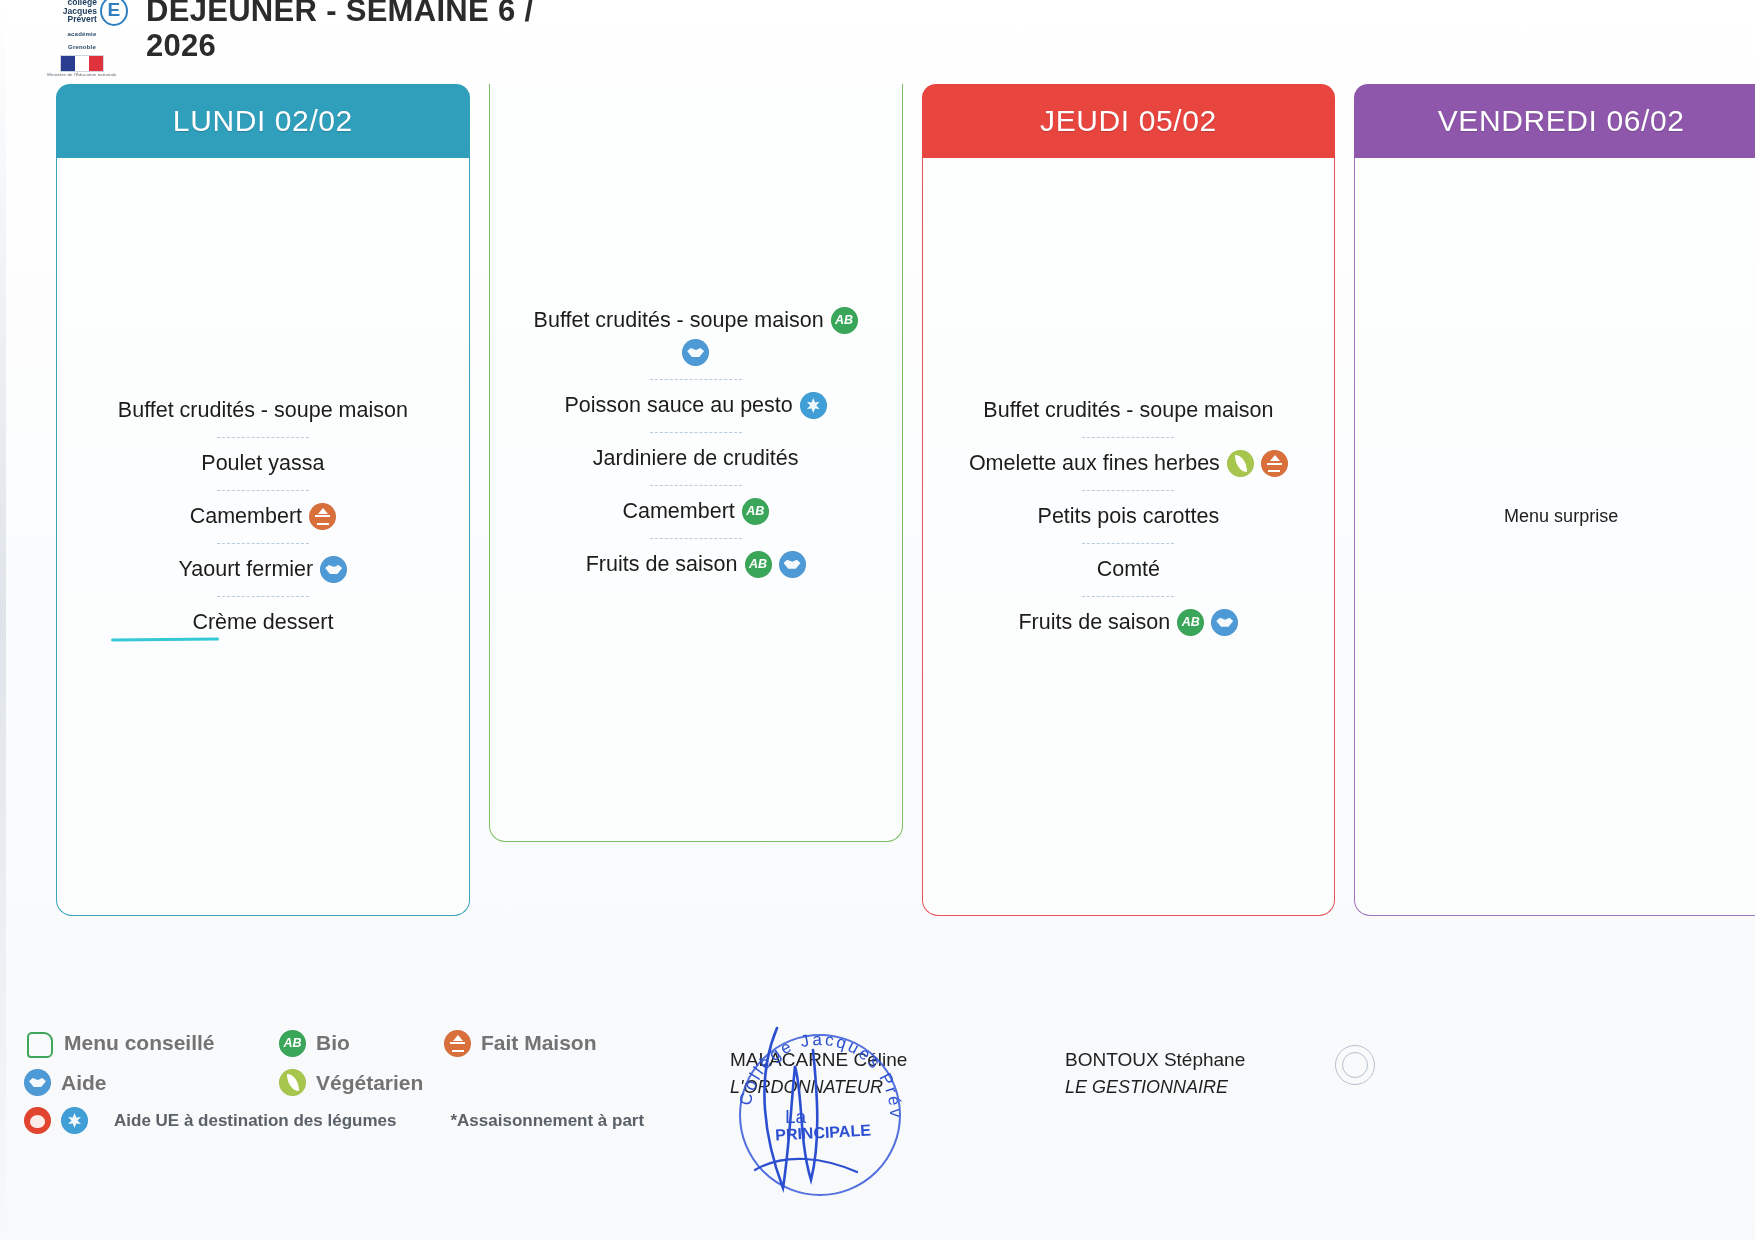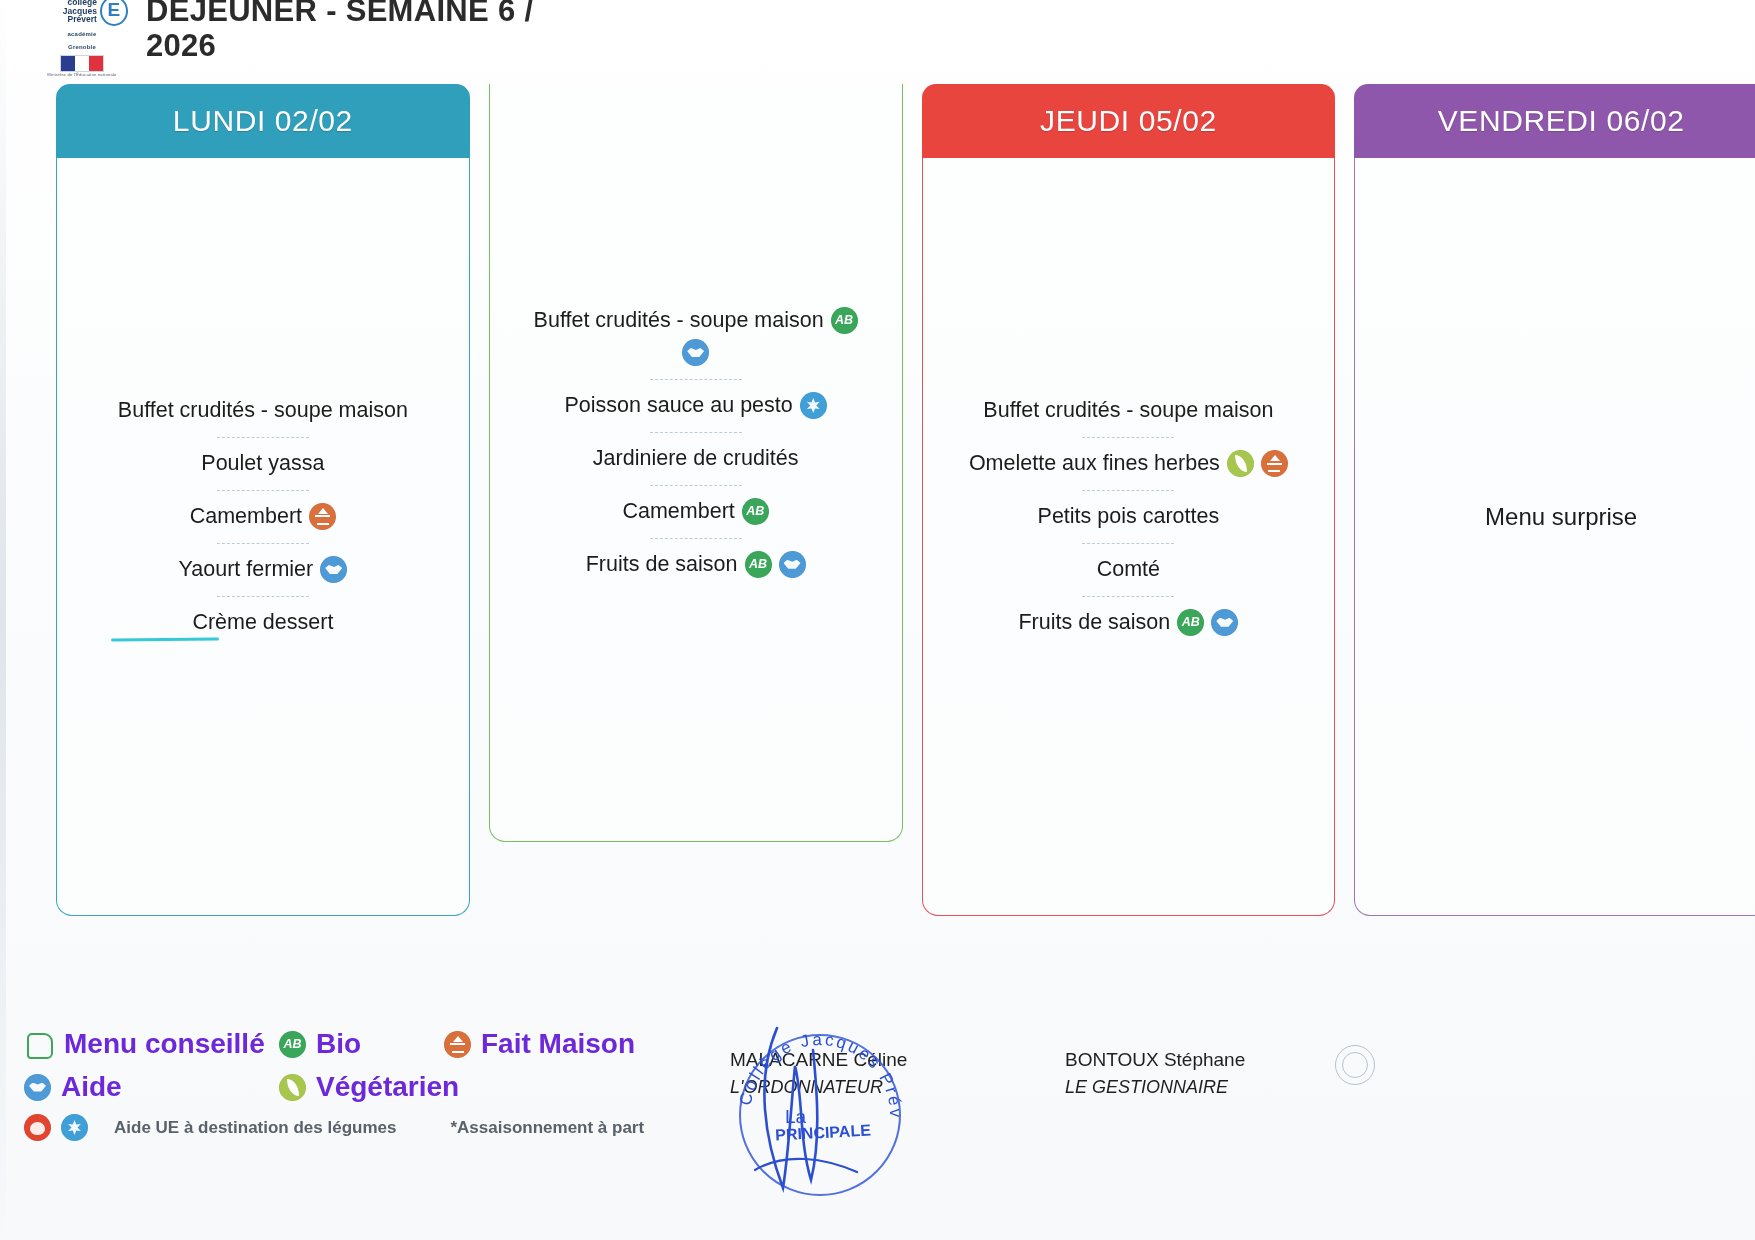--- a/index.html
+++ b/index.html
@@ -163,21 +163,21 @@
     display: inline-flex;
     align-items: center;
     gap: 7px;
     justify-content: center;
     flex-wrap: wrap;
   }
   .dish-sub {
     display: block;
     margin-top: 4px;
   }
-  .surprise { font-size: 24px; text-align: center; color:#1c1c1c; }
+  .surprise { font-size: 18px; text-align: center; color:#1c1c1c; }
 
   
   .pen-underline {
     position: absolute;
     left: 38px;
     bottom: 8px;
     width: 108px;
     height: 3px;
     background: #35c9d6;
     border-radius: 2px;
@@ -285,23 +285,23 @@
     display: flex;
     align-items: center;
     margin-bottom: 11px;
   }
   .legend-item {
     display: flex;
     align-items: center;
     gap: 10px;
   }
   .legend-item .lbl {
-    font-size: 28px;
-    font-weight: bold;
-    color: #6d28d9;
+    font-size: 21px;
+    font-weight: bold;
+    color: #737373;
   }
   .li-a { width: 255px; }
   .li-b { width: 165px; }
   .legend-foot {
     display: flex;
     align-items: center;
     gap: 10px;
     margin-top: 4px;
   }
   .legend-foot .small {

